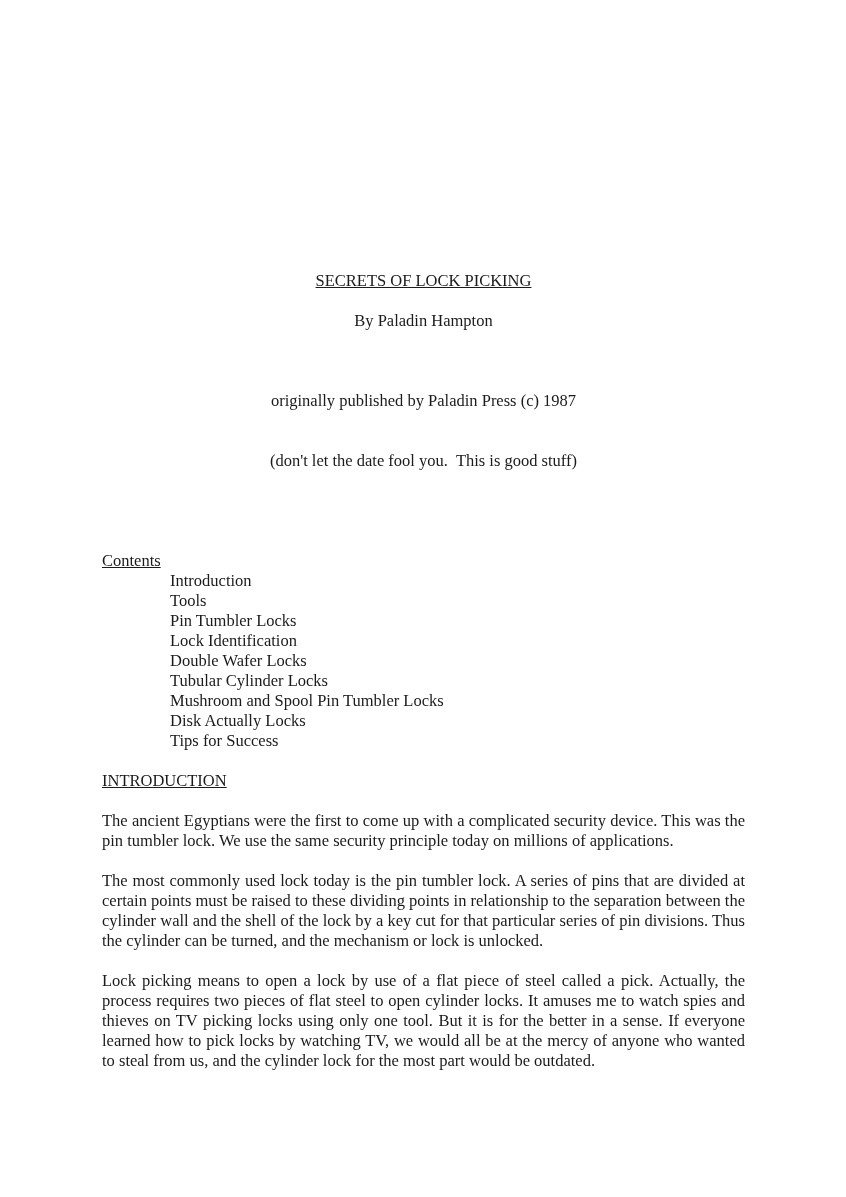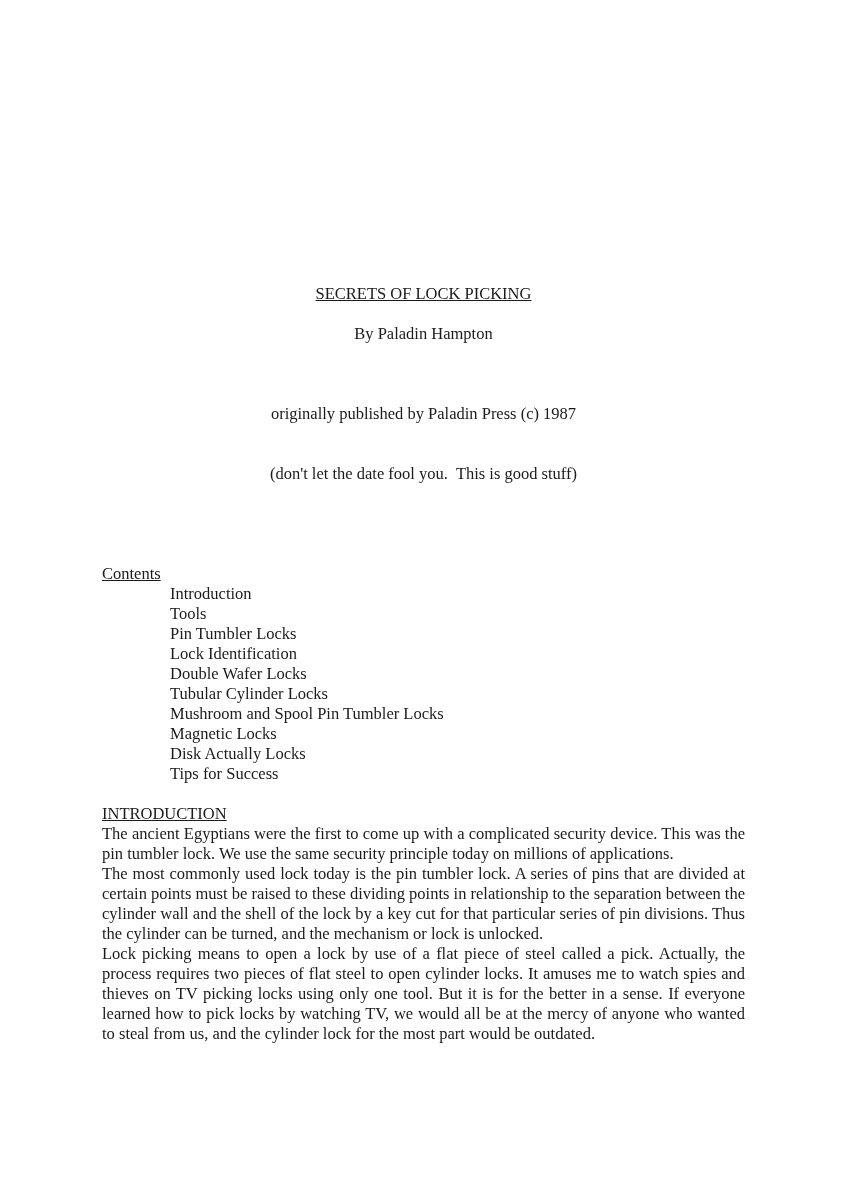--- a/index.html
+++ b/index.html
@@ -13,21 +13,21 @@
     height: 1197px;
     background: #ffffff;
     overflow: hidden;
     font-family: "Liberation Serif", "DejaVu Serif", serif;
     font-size: 16.5px;
     line-height: 20px;
     color: #1b1b1b;
   }
   .content {
     position: absolute;
-    top: 284px;
+    top: 271px;
     left: 102px;
     width: 643px;
   }
   .doc-title {
     margin: 0;
     font-size: 16.5px;
     font-weight: normal;
     text-align: center;
     text-decoration: underline;
   }
@@ -48,20 +48,21 @@
     padding-left: 68px;
   }
   .contents-item {
     height: 20px;
   }
   .section-heading {
     margin-top: 20px;
     text-decoration: underline;
   }
   .paragraph {
+    margin-top: 20px;
     text-align: justify;
   }
 </style>
 </head>
 <body>
 
 <div class="page">
   <div class="content">
 
     <h1 class="doc-title">SECRETS OF LOCK PICKING</h1>
@@ -76,21 +77,20 @@
     <div class="contents-heading">Contents</div>
 
     <div class="contents-list">
       <div class="contents-item">Introduction</div>
       <div class="contents-item">Tools</div>
       <div class="contents-item">Pin Tumbler Locks</div>
       <div class="contents-item">Lock Identification</div>
       <div class="contents-item">Double Wafer Locks</div>
       <div class="contents-item">Tubular Cylinder Locks</div>
       <div class="contents-item">Mushroom and Spool Pin Tumbler Locks</div>
-      <div class="contents-item">Magnetic Locks</div>
       <div class="contents-item">Disk Actually Locks</div>
       <div class="contents-item">Tips for Success</div>
     </div>
 
     <div class="section-heading">INTRODUCTION</div>
 
     <div class="paragraph">The ancient Egyptians were the first to come up with a complicated security device. This was the pin tumbler lock. We use the same security principle today on millions of applications.</div>
     <div class="paragraph">The most commonly used lock today is the pin tumbler lock. A series of pins that are divided at certain points must be raised to these dividing points in relationship to the separation between the cylinder wall and the shell of the lock by a key cut for that particular series of pin divisions. Thus the cylinder can be turned, and the mechanism or lock is unlocked.</div>
     <div class="paragraph">Lock picking means to open a lock by use of a flat piece of steel called a pick. Actually, the process requires two pieces of flat steel to open cylinder locks. It amuses me to watch spies and thieves on TV picking locks using only one tool. But it is for the better in a sense. If everyone learned how to pick locks by watching TV, we would all be at the mercy of anyone who wanted to steal from us, and the cylinder lock for the most part would be outdated.</div>
 

